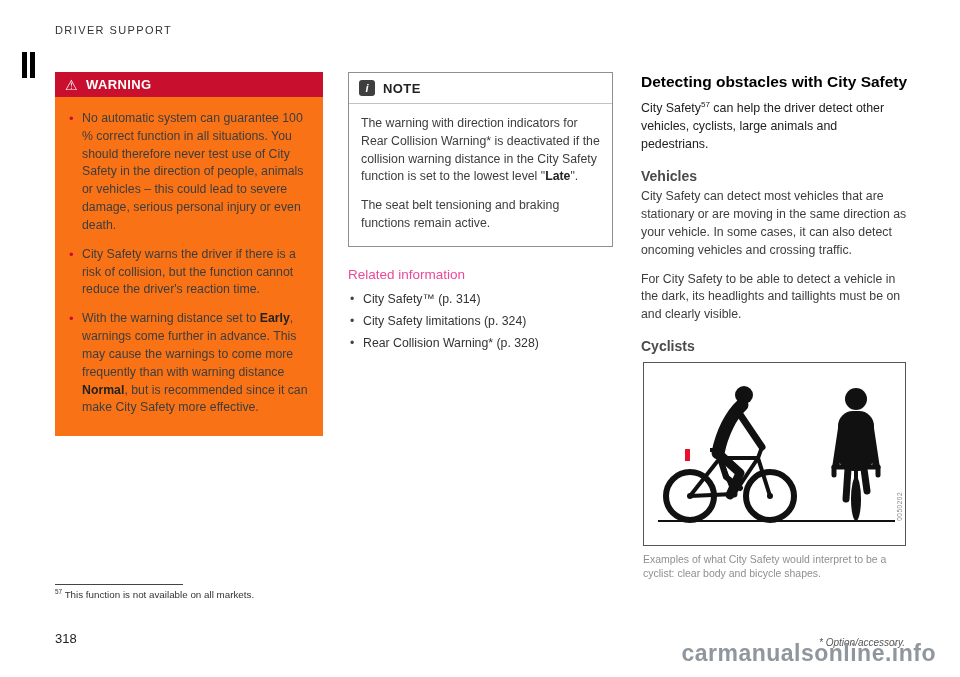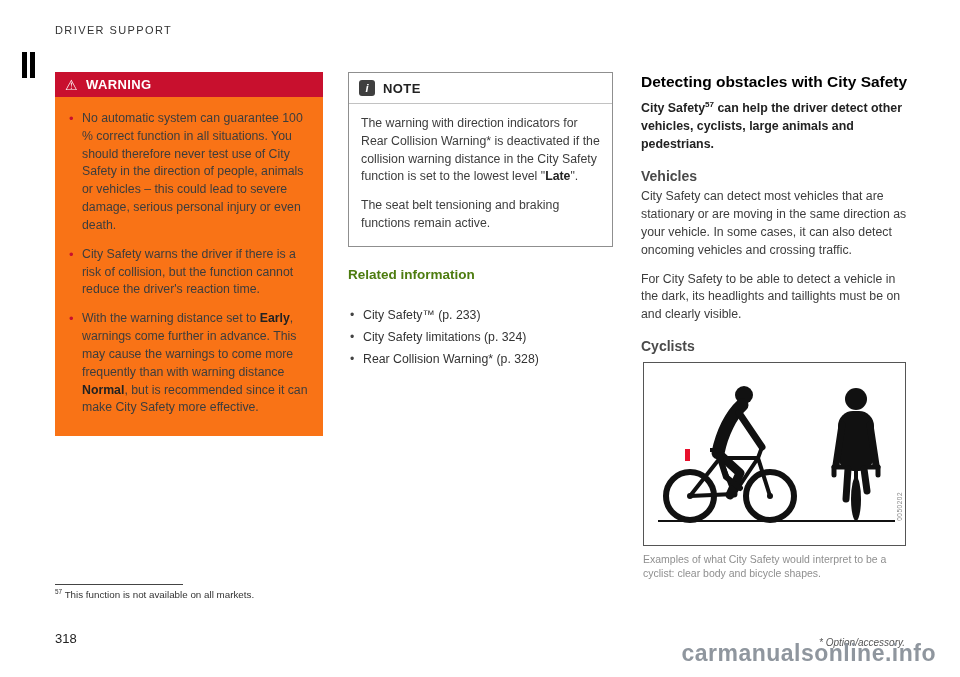--- a/index.html
+++ b/index.html
@@ -38,28 +38,28 @@
   .note-head{display:flex;align-items:center;gap:8px;padding:7px 10px;border-bottom:1px solid #c2c2c2;}
   .note-icon{
     width:16px;height:16px;background:#3f3f3f;color:#fff;border-radius:3px;
     font-size:11px;font-weight:bold;font-style:italic;display:flex;align-items:center;justify-content:center;
   }
   .note-title{font-weight:bold;font-size:13px;color:#222;letter-spacing:.4px;}
   .note-body{padding:11px 12px 2px;font-size:12.3px;line-height:1.45;color:#3d3d3d;}
   .note-body p{margin:0 0 11px;}
   .note-body b{color:#222;}
 
-  .related-title{font-size:13.5px;font-weight:bold;color:#4d7c0f;margin:20px 0 22px;}
+  .related-title{font-size:13.5px;font-weight:normal;color:#ec4899;margin:20px 0 6px;}
   .related-list{list-style:none;margin:0;padding:0;}
   .related-list li{position:relative;padding-left:15px;font-size:12.3px;line-height:1.8;color:#333;cursor:pointer;}
   .related-list li::before{content:"\2022";position:absolute;left:2px;color:#444;}
 
   
   .article-title{font-size:15.5px;font-weight:bold;line-height:1.25;color:#000;margin:0 0 9px;}
-  .lead{font-weight:bold;font-size:12.4px;line-height:1.45;color:#222;margin:0 0 14px;}
+  .lead{font-weight:normal;font-size:12.4px;line-height:1.45;color:#222;margin:0 0 14px;}
   .subhead{font-size:14px;font-weight:bold;color:#4a4a4a;margin:14px 0 4px;}
   .col3 p.body-p{font-size:12.3px;line-height:1.45;color:#3d3d3d;margin:0 0 11px;}
   sup{font-size:.65em;vertical-align:super;line-height:0;}
 
   figure{margin:8px 2px 0;}
   .fig-frame{position:relative;border:1px solid #555;height:182px;background:#fff;}
   .fig-code{
     position:absolute;right:2px;bottom:24px;font-size:6.5px;color:#888;
     writing-mode:vertical-rl;transform:rotate(180deg);letter-spacing:.5px;
   }
@@ -104,21 +104,21 @@
       <span class="note-title">NOTE</span>
     </div>
     <div class="note-body">
       <p><span>The warning with direction indicators for Rear Collision Warning* is deactivated if the collision warning distance in the City Safety function is set to the lowest level "</span><b>Late</b><span>".</span></p>
       <p>The seat belt tensioning and braking functions remain active.</p>
     </div>
   </div>
 
   <h2 class="related-title">Related information</h2>
   <ul class="related-list">
-    <li>City Safety™ (p. 233)</li>
+    <li>City Safety™ (p. 314)</li>
     <li>City Safety limitations (p. 324)</li>
     <li>Rear Collision Warning* (p. 328)</li>
   </ul>
 </section>
 
 <section class="col col3">
   <h1 class="article-title">Detecting obstacles with City Safety</h1>
   <p class="lead"><span>City Safety</span><sup>57</sup><span> can help the driver detect other vehicles, cyclists, large animals and pedestrians.</span></p>
 
   <h3 class="subhead">Vehicles</h3>

